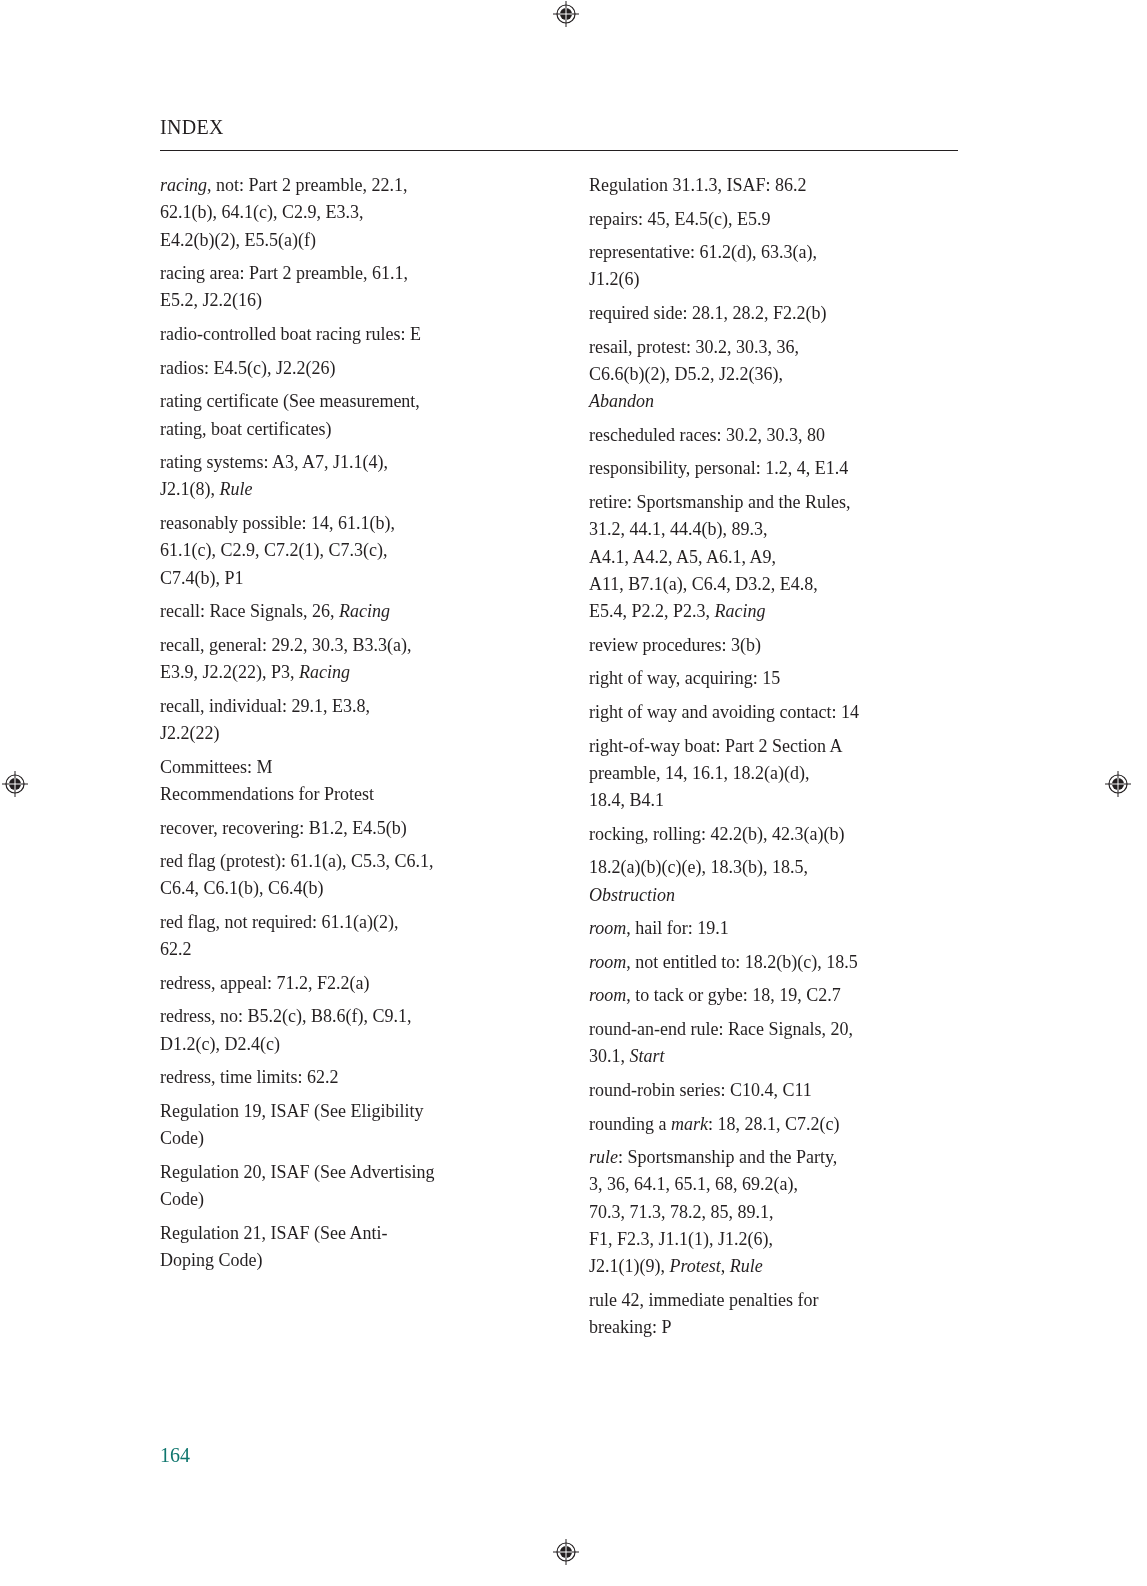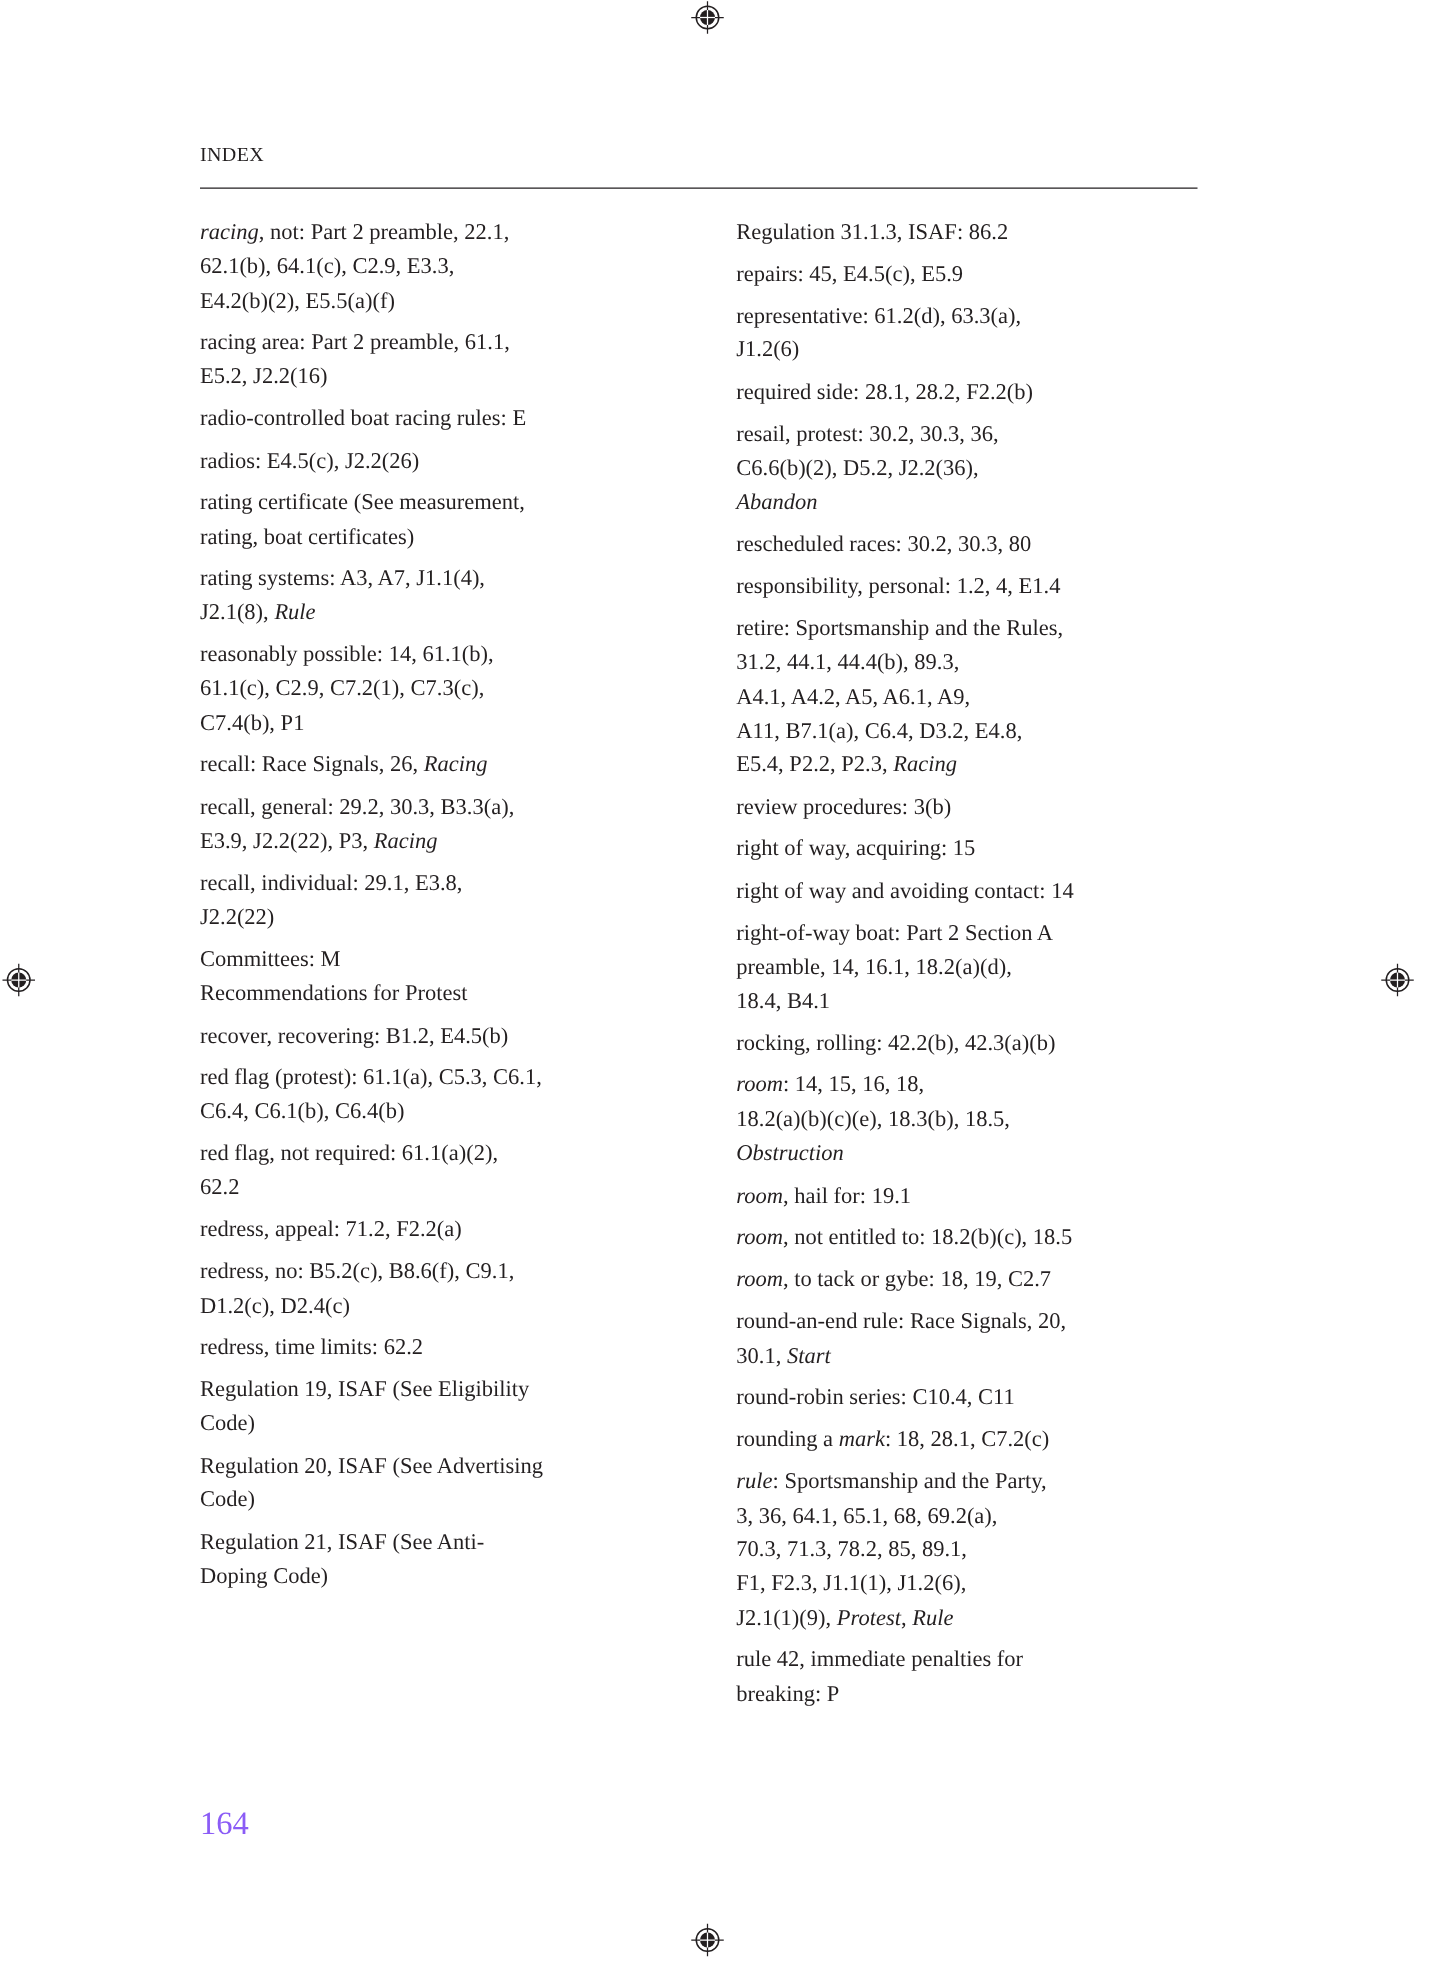--- a/index.html
+++ b/index.html
@@ -24,21 +24,21 @@
     #reg-top { left: 552px; top: 0px; }
     #reg-bottom { left: 552px; top: 1538px; }
     #reg-left { left: 1px; top: 770px; }
     #reg-right { left: 1104px; top: 770px; }
 
     .running-head {
       position: absolute;
       left: 160px;
       top: 116px;
       font-family: "Liberation Serif", serif;
-      font-size: 16px;
+      font-size: 20px;
       letter-spacing: 0.3px;
       color: #231f20;
     }
     .head-rule {
       position: absolute;
       left: 160px;
       top: 150px;
       width: 798px;
       height: 1px;
       background: #231f20;
@@ -60,22 +60,22 @@
       white-space: normal;
     }
     .entry .it { font-style: italic; }
     .entry .line { display: block; }
 
     .folio {
       position: absolute;
       left: 160px;
       top: 1444px;
       font-family: "Liberation Serif", serif;
-      font-size: 26px;
-      color: #8b5cf6;
+      font-size: 20px;
+      color: #0f766e;
     }
   </style>
 </head>
 <body>
 
 <div class="reg-mark" id="reg-top">
     <svg viewBox="0 0 28 28">
       <circle cx="14" cy="14" r="9" fill="none" stroke="#231f20" stroke-width="1.2"></circle>
       <circle cx="14" cy="14" r="6" fill="#231f20"></circle>
       <line x1="14" y1="1" x2="14" y2="27" stroke="#231f20" stroke-width="1"></line>
@@ -239,21 +239,20 @@
     </div>
     <div class="entry">
       <span class="line"><span>right-of-way boat: Part 2 Section A</span></span>
       <span class="line"><span>preamble, 14, 16.1, 18.2(a)(d),</span></span>
       <span class="line"><span>18.4, B4.1</span></span>
     </div>
     <div class="entry">
       <span class="line"><span>rocking, rolling: 42.2(b), 42.3(a)(b)</span></span>
     </div>
     <div class="entry">
-      <span class="line"><span class="it">room</span><span>: 14, 15, 16, 18,</span></span>
       <span class="line"><span>18.2(a)(b)(c)(e), 18.3(b), 18.5,</span></span>
       <span class="line"><span class="it">Obstruction</span></span>
     </div>
     <div class="entry">
       <span class="line"><span class="it">room</span><span>, hail for: 19.1</span></span>
     </div>
     <div class="entry">
       <span class="line"><span class="it">room</span><span>, not entitled to: 18.2(b)(c), 18.5</span></span>
     </div>
     <div class="entry">

